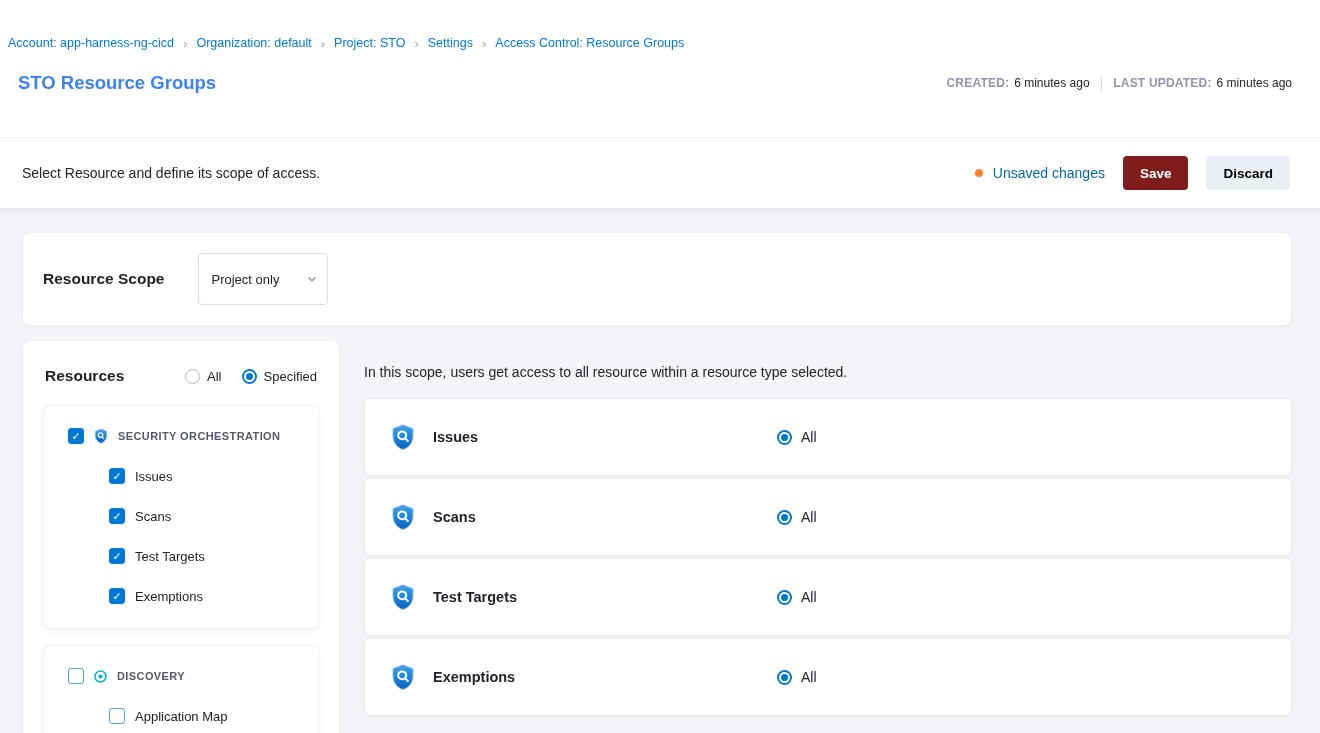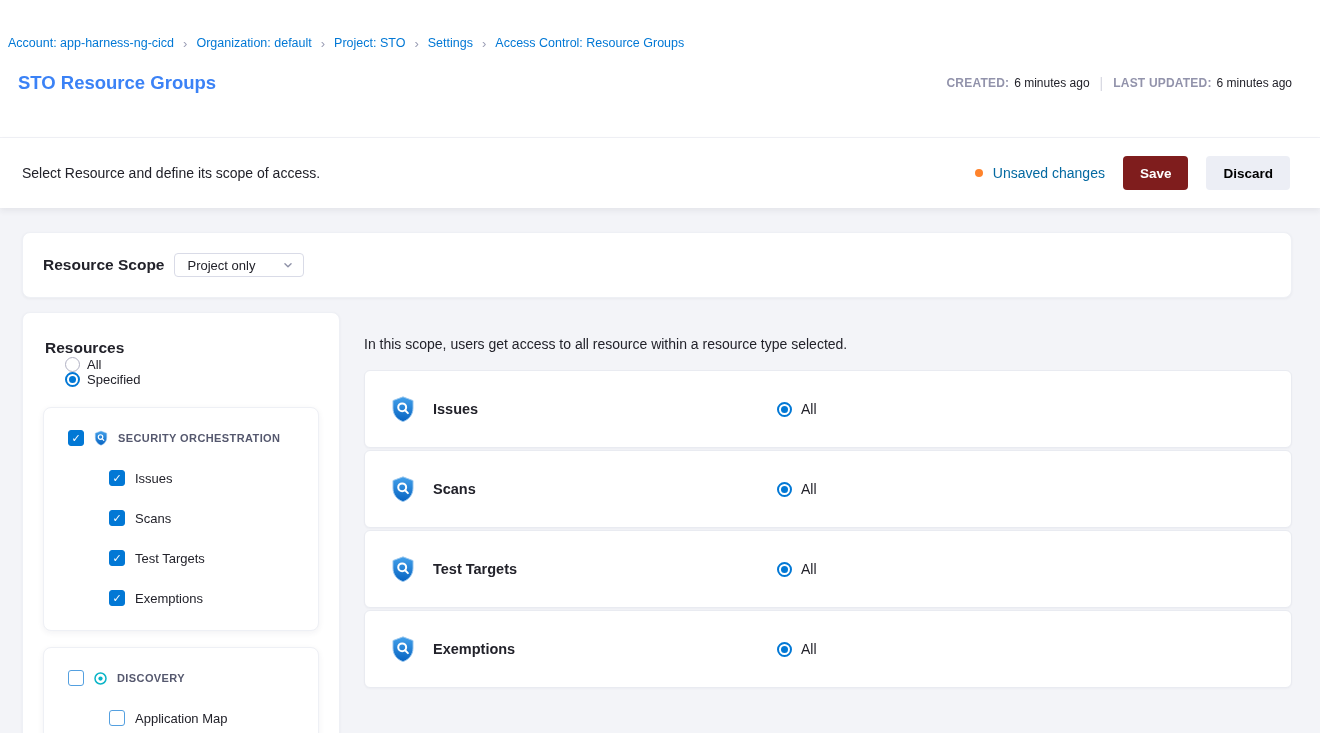--- a/index.html
+++ b/index.html
@@ -40,38 +40,38 @@
          padding: 0 17px; cursor: pointer; font-family: inherit; }
   .btn-primary { background: #7f1d1d; color: #fff; }
   .btn-secondary { background: #eceef5; color: #000000; }
 
   
   .content { padding: 24px 28px 0 22px; }
 
   .scope-card {
     background: #fff; border: 1px solid #eef0f5; border-radius: 8px;
     box-shadow: 0 1px 3px rgba(40,41,61,0.05);
-    padding: 20px; display: flex; align-items: center; gap: 10px; margin-bottom: 14px;
+    padding: 20px; display: flex; align-items: center; gap: 34px; margin-bottom: 14px;
   }
   .scope-title { font-size: 15.5px; font-weight: bold; margin: 0; }
   .select {
-    min-width: 130px; height: 24px; border: 1px solid #d9dbe7; border-radius: 4px;
+    min-width: 130px; height: 52px; border: 1px solid #d9dbe7; border-radius: 4px;
     background: #fff; display: flex; align-items: center; justify-content: space-between;
     padding: 0 8px 0 12px; font-size: 13px; color: #22222a; cursor: pointer; gap: 10px;
   }
   .select .chev { width: 14px; height: 14px; color: #8f92a8; }
 
   .columns { display: flex; gap: 24px; align-items: flex-start; }
 
   
   .resources-panel {
     width: 318px; background: #fff; border: 1px solid #eef0f5; border-radius: 8px;
     box-shadow: 0 1px 3px rgba(40,41,61,0.05); padding-bottom: 12px;
   }
-  .panel-header { display: flex; padding: 26px 22px 20px; flex-direction: column; }
+  .panel-header { display: flex; align-items: center; padding: 26px 22px 20px; }
   .panel-title { font-size: 15.5px; font-weight: bold; margin: 0; flex: 1; }
   .radio-opt { display: flex; align-items: center; gap: 7px; font-size: 13px; color: #22222a; cursor: pointer; margin-left: 20px; }
   .radio { width: 15px; height: 15px; border-radius: 50%; border: 1.5px solid #b0b1c3; background: #fff; position: relative; flex: none; }
   .radio.selected { border: 2px solid #0278d5; }
   .radio.selected::after { content: ""; position: absolute; inset: 2px; border-radius: 50%; background: #0278d5; }
 
   .group-card {
     margin: 0 20px 16px; border: 1px solid #eef0f5; border-radius: 8px;
     box-shadow: 0 2px 6px rgba(40,41,61,0.06); padding: 10px 0 12px; background: #fff;
   }

